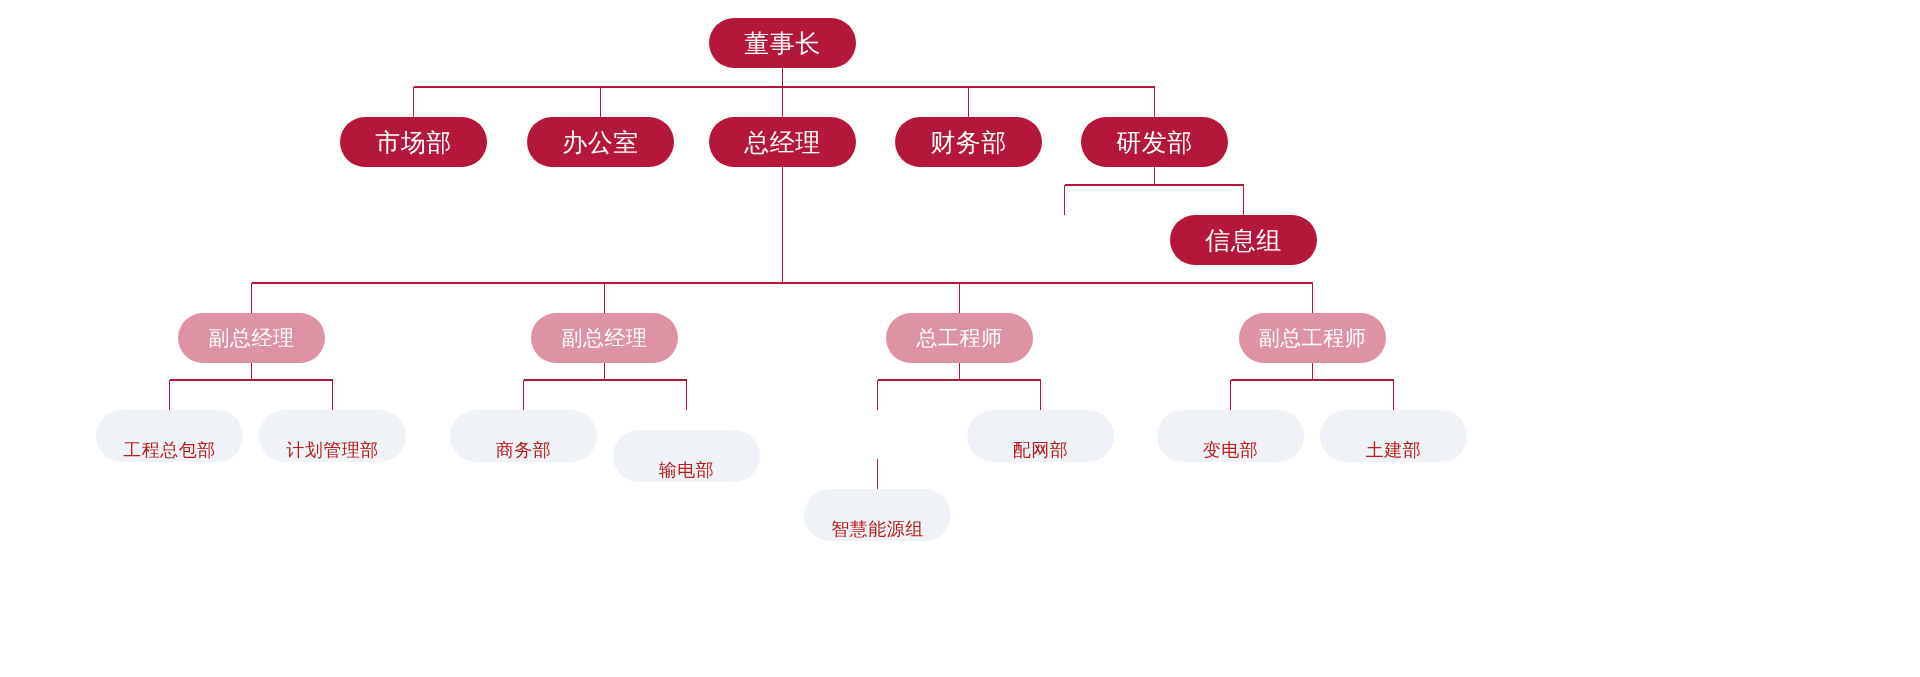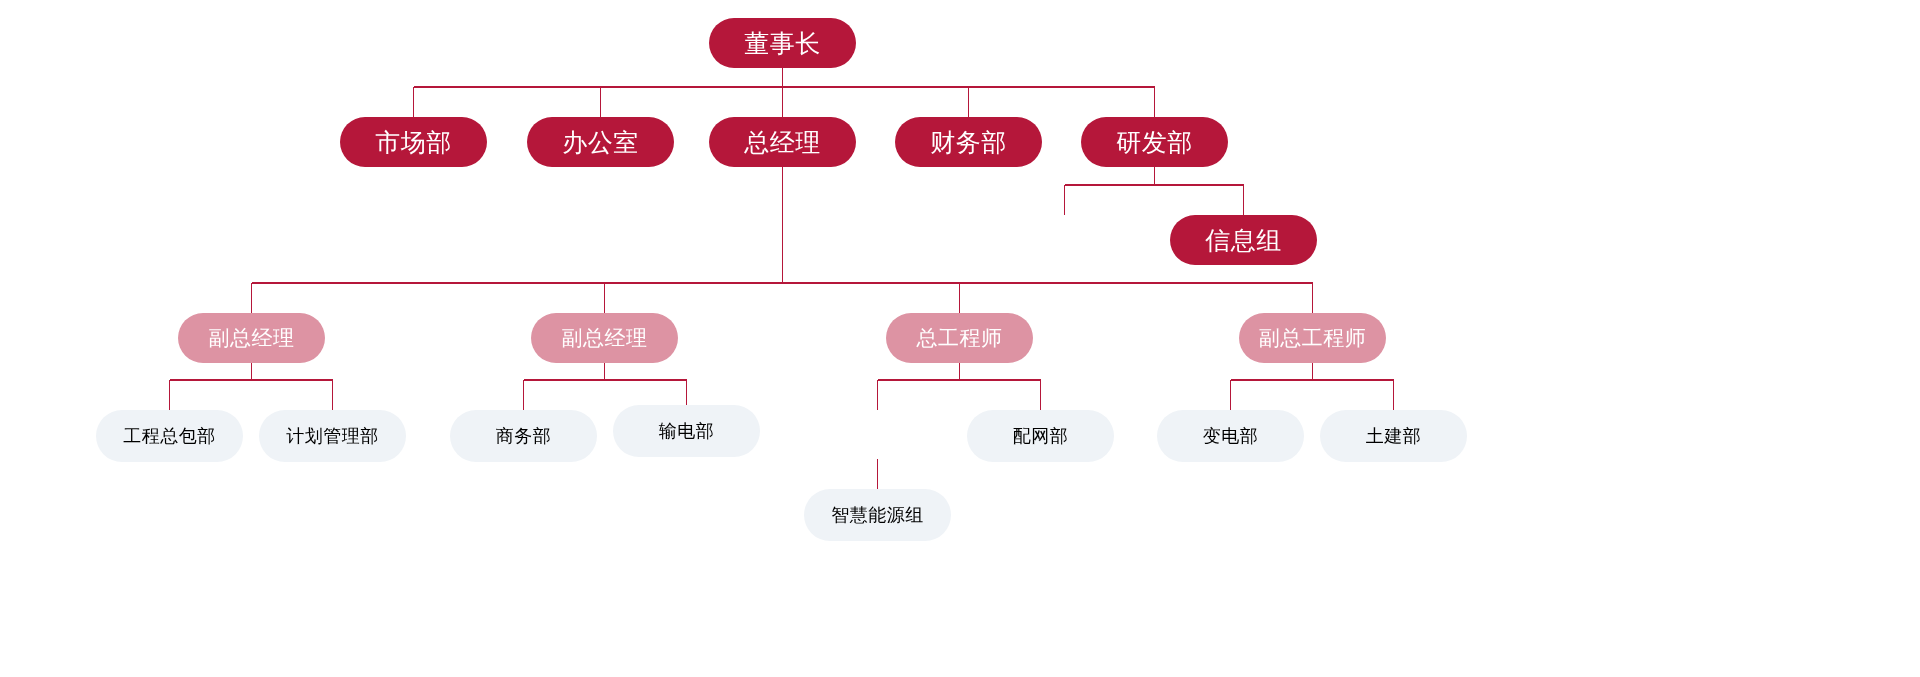--- a/index.html
+++ b/index.html
@@ -43,23 +43,24 @@
     height: 50px;
   }
   .node-secondary {
     background: #dd93a3;
     color: #ffffff;
     font-size: 21px;
     height: 50px;
   }
   .node-leaf {
     background: #eff3f7;
-    color: #000000;
+    color: #b91c1c;
     font-size: 18px;
     height: 52px;
+    align-items: flex-end;
   }
 </style>
 </head>
 <body>
 
 <div id="chart-canvas">
 
   <svg id="connector-layer" viewBox="0 0 1920 677" width="1920" height="677" xmlns="http://www.w3.org/2000/svg">
       <line x1="782.5" y1="68" x2="782.5" y2="87" stroke="#b5173a" stroke-width="1.6" shape-rendering="crispEdges"></line>
       <line x1="413.5" y1="87" x2="1154.5" y2="87" stroke="#b5173a" stroke-width="1.6" shape-rendering="crispEdges"></line>
@@ -137,21 +138,21 @@
 
   <div class="node node-leaf" style="left:96px; top:410px; width:147px;">
     <span>工程总包部</span>
   </div>
   <div class="node node-leaf" style="left:259px; top:410px; width:147px;">
     <span>计划管理部</span>
   </div>
   <div class="node node-leaf" style="left:450px; top:410px; width:147px;">
     <span>商务部</span>
   </div>
-  <div class="node node-leaf" style="left:613px; top:405px; width:147px;font-family:Liberation Serif, serif;">
+  <div class="node node-leaf" style="left:613px; top:430px; width:147px;font-family:Liberation Serif, serif;">
     <span>输电部</span>
   </div>
   <div class="node node-leaf" style="left:967px; top:410px; width:147px;">
     <span>配网部</span>
   </div>
   <div class="node node-leaf" style="left:1157px; top:410px; width:147px;">
     <span>变电部</span>
   </div>
   <div class="node node-leaf" style="left:1320px; top:410px; width:147px;">
     <span>土建部</span>

